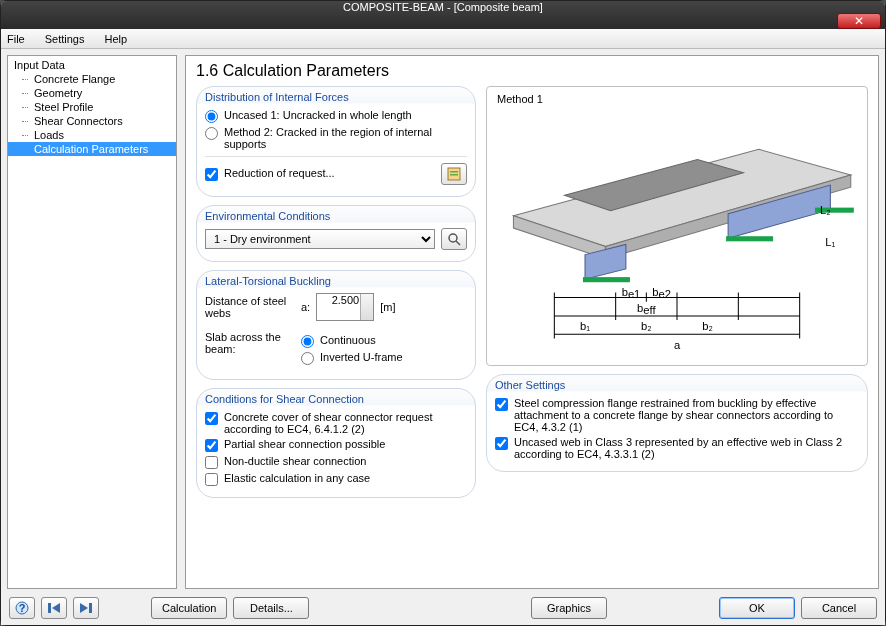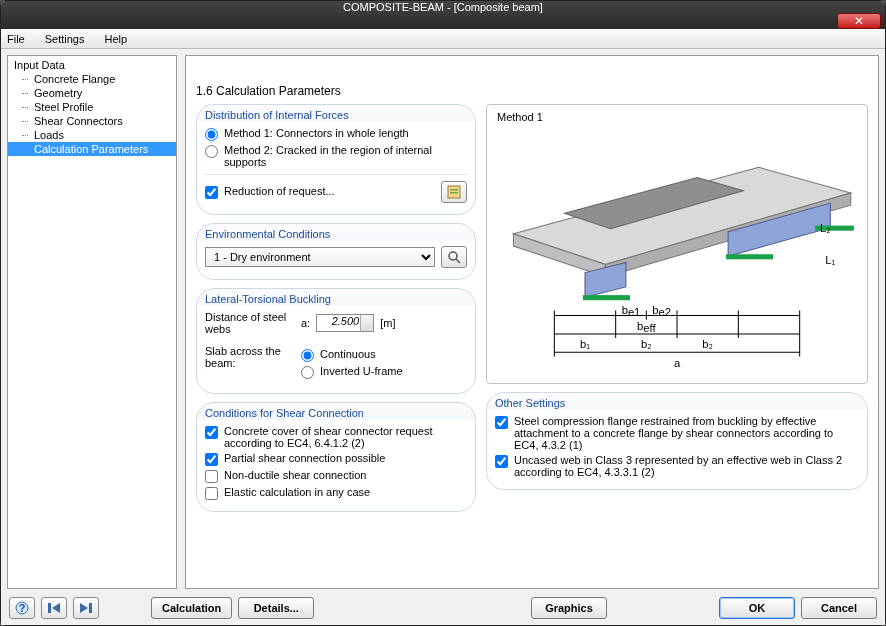--- a/index.html
+++ b/index.html
@@ -11,37 +11,37 @@
 .menubar { height: 20px; background: linear-gradient(#fafafa,#e6e6e6); border-bottom: 1px solid #bbb; display: flex; align-items: center; padding: 0 6px; gap: 20px; }
 .menubar span { cursor: pointer; }
 .client { flex: 1; background: #f0f0f0; padding: 6px; display: flex; flex-direction: column; gap: 6px; }
 .upper { flex: 1; display: flex; gap: 8px; overflow: hidden; }
 .tree { width: 170px; background: #fff; border: 1px solid #9a9a9a; padding: 2px 0; overflow: auto; }
 .tree-root, .tree-item { padding: 1px 6px; white-space: nowrap; }
 .tree-item { padding-left: 26px; position: relative; }
 .tree-item::before { content: ""; position: absolute; left: 14px; top: 50%; width: 6px; border-top: 1px dotted #888; }
 .tree-item.sel { background: #3399ff; color: #fff; }
 .main { flex: 1; background: #fff; border: 1px solid #9a9a9a; padding: 6px 10px; overflow: auto; }
-.main h1 { font-size: 12px; font-weight: normal; margin-bottom: 6px; margin-top: 22px; }
+.main h1 { font-size: 16px; font-weight: normal; margin-bottom: 6px; }
 .cols { display: flex; gap: 10px; }
 .col { flex: 1; display: flex; flex-direction: column; gap: 8px; }
 .group { border: 1px solid #cfd8e6; border-radius: 18px; background: linear-gradient(#fdfdfd,#f4f7fb 16px,#fff 17px); padding: 6px 8px 8px; }
 .group > .legend { color: #1a4a9c; font-size: 11px; margin: -2px 0 6px 0; }
 .row { display: flex; align-items: center; gap: 6px; margin: 3px 0; }
 .radio, .check { display: flex; align-items: flex-start; gap: 6px; margin: 3px 0; }
 .radio input, .check input { margin-top: 1px; }
 .sep { border: none; border-top: 1px solid #e0e0e0; margin: 6px 0; }
 .select { flex: 1; height: 20px; border: 1px solid #8a8a8a; background: linear-gradient(#fff,#eee); padding: 0 4px; }
 .iconbtn { width: 26px; height: 22px; border: 1px solid #8a8a8a; border-radius: 3px; background: linear-gradient(#fff,#e4e4e4); display: flex; align-items: center; justify-content: center; cursor: pointer; }
-.spinner { width: 58px; height: 18px; border: 1px solid #8a8a8a; text-align: right; padding: 0 14px 0 2px; background: #fff; position: relative; font-style: italic; }
+.spinner { width: 58px; height: 28px; border: 1px solid #8a8a8a; text-align: right; padding: 0 14px 0 2px; background: #fff; position: relative; }
 .spinner::after { content: ""; position: absolute; right: 0; top: 0; width: 12px; height: 100%; border-left: 1px solid #aaa; background: linear-gradient(#f6f6f6,#ddd); }
 .diagram { border: 1px solid #c0c0c0; border-radius: 4px; height: 280px; padding: 6px; background: #fff; position: relative; }
 .diagram .dtitle { position: absolute; top: 6px; left: 10px; font-weight: normal; }
 .bottombar { display: flex; align-items: center; gap: 6px; padding: 2px 2px 0; }
-.btn { min-width: 76px; height: 22px; border: 1px solid #7a7a7a; border-radius: 3px; background: linear-gradient(#fdfdfd,#e3e3e3); padding: 0 10px; cursor: pointer; font-weight: bold; }
+.btn { min-width: 76px; height: 22px; border: 1px solid #7a7a7a; border-radius: 3px; background: linear-gradient(#fdfdfd,#e3e3e3); padding: 0 10px; cursor: pointer; }
 .btn.primary { border-color: #2c6fd8; box-shadow: 0 0 0 1px #9ac5ff inset; color: #000; }
 .sp { flex: 1; }
 .smallicon { width: 26px; height: 22px; border: 1px solid #8a8a8a; border-radius: 3px; background: linear-gradient(#fff,#e4e4e4); cursor: pointer; display:flex; align-items:center; justify-content:center; }
 svg { display: block; }
 </style>
 </head>
 <body>
 
 <div class="window">
   <div class="titlebar">
@@ -68,21 +68,21 @@
 
       <div class="main">
         <h1>1.6 Calculation Parameters</h1>
         <div class="cols">
           <div class="col" style="flex:0 0 280px">
 
             <div class="group">
               <div class="legend">Distribution of Internal Forces</div>
               <label class="radio">
                 <input type="radio" name="dist" checked="" style="">
-                <span>Method 1: Connectors in whole length</span>
+                <span>Uncased 1: Uncracked in whole length</span>
               </label>
               <label class="radio">
                 <input type="radio" name="dist" style="">
                 <span>Method 2: Cracked in the region of internal supports</span>
               </label>
               <hr class="sep">
               <div class="row">
                 <label class="check" style="flex:1">
                   <input type="checkbox" checked="" style="">
                   <span>Reduction of request...</span>

